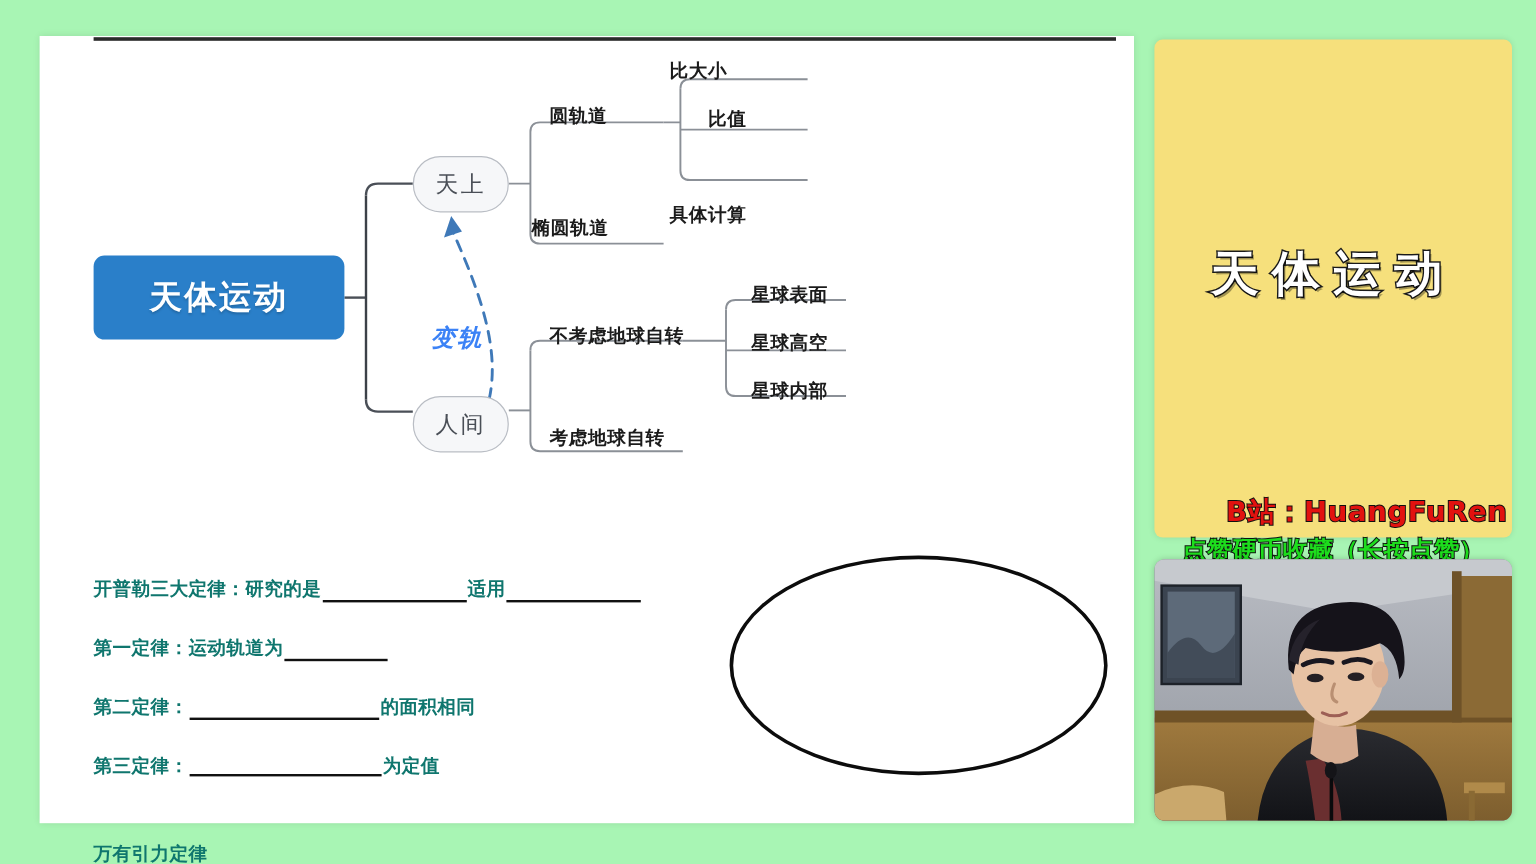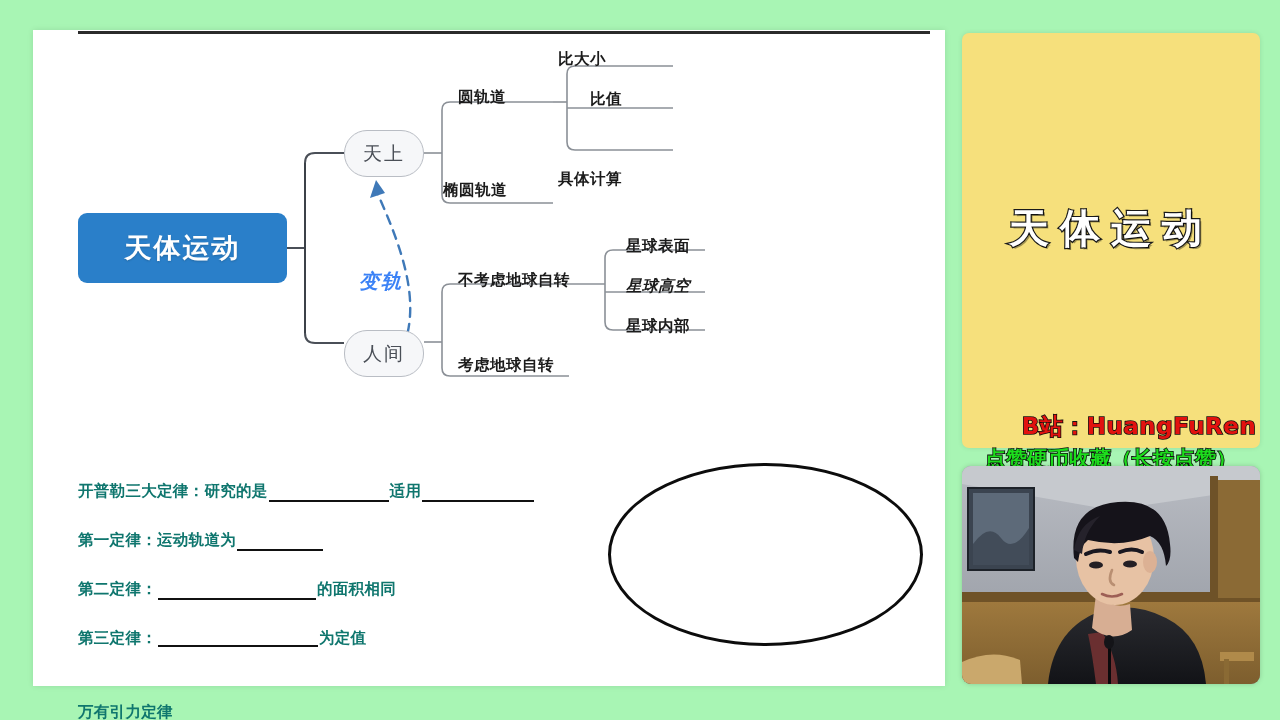--- a/index.html
+++ b/index.html
@@ -164,21 +164,21 @@
     <div class="leaf-label" style="left:410px;top:150px;">椭圆轨道</div>
 
     <div class="leaf-label" style="left:525px;top:19px;">比大小</div>
     <div class="leaf-label" style="left:525px;top:59px;margin-left:32px;">比值</div>
     <div class="leaf-label" style="left:525px;top:99px;margin-top:40px;">具体计算</div>
 
     <div class="leaf-label" style="left:425px;top:240px;">不考虑地球自转</div>
     <div class="leaf-label" style="left:425px;top:325px;">考虑地球自转</div>
 
     <div class="leaf-label" style="left:593px;top:206px;">星球表面</div>
-    <div class="leaf-label" style="left:593px;top:246px;font-style:italic;">星球高空</div>
+    <div class="leaf-label" style="left:593px;top:246px;">星球高空</div>
     <div class="leaf-label" style="left:593px;top:286px;">星球内部</div>
 
     <div id="label-biangui">变轨</div>
   </div>
 
   <div id="kepler">
 
     <div class="kline" id="kline1">
       <span>开普勒三大定律：研究的是</span>
       <span class="blank b120"></span>

